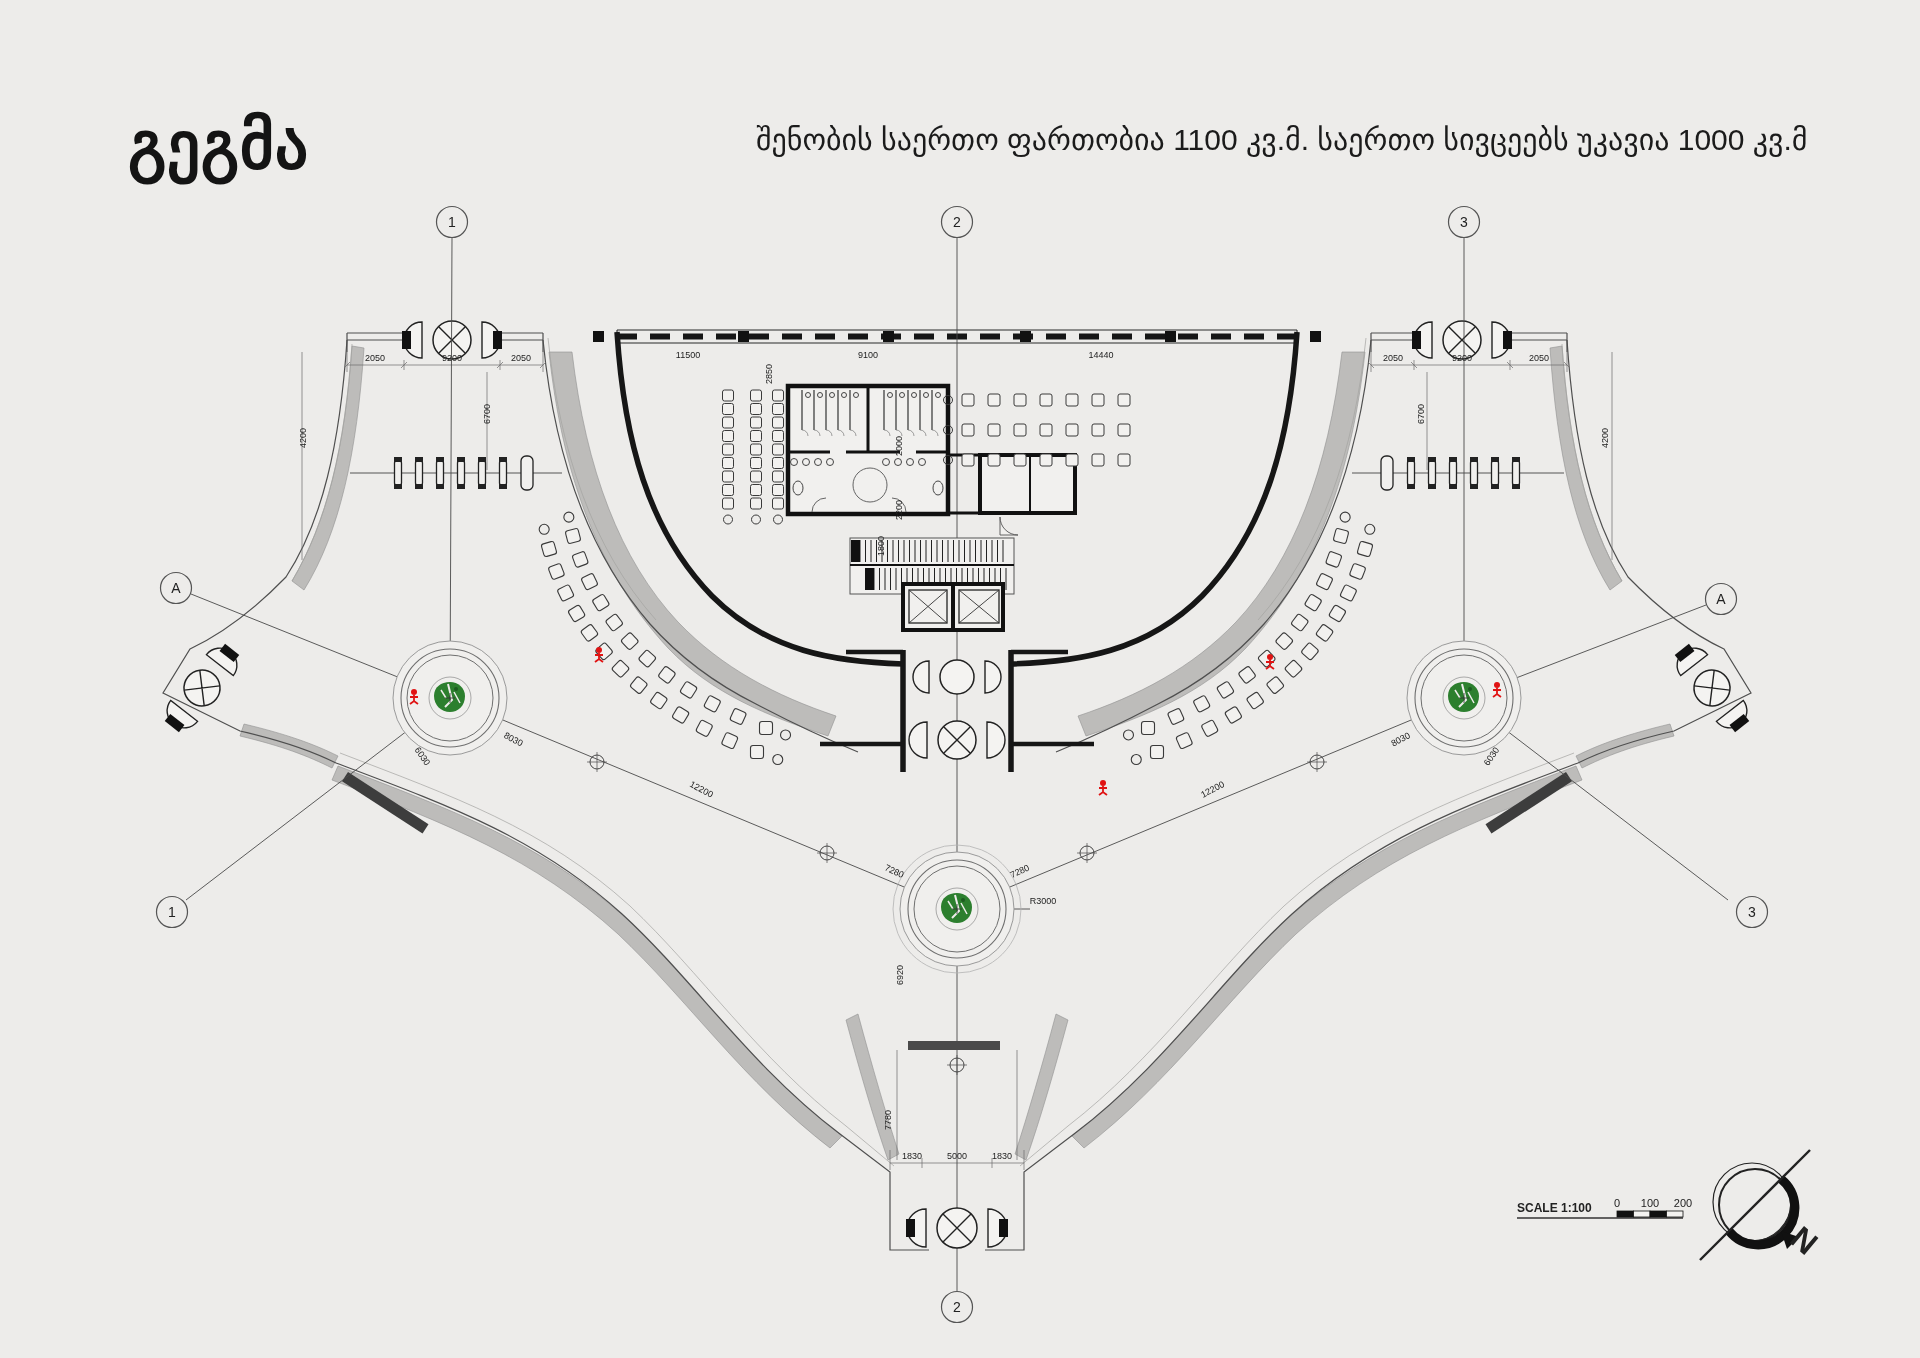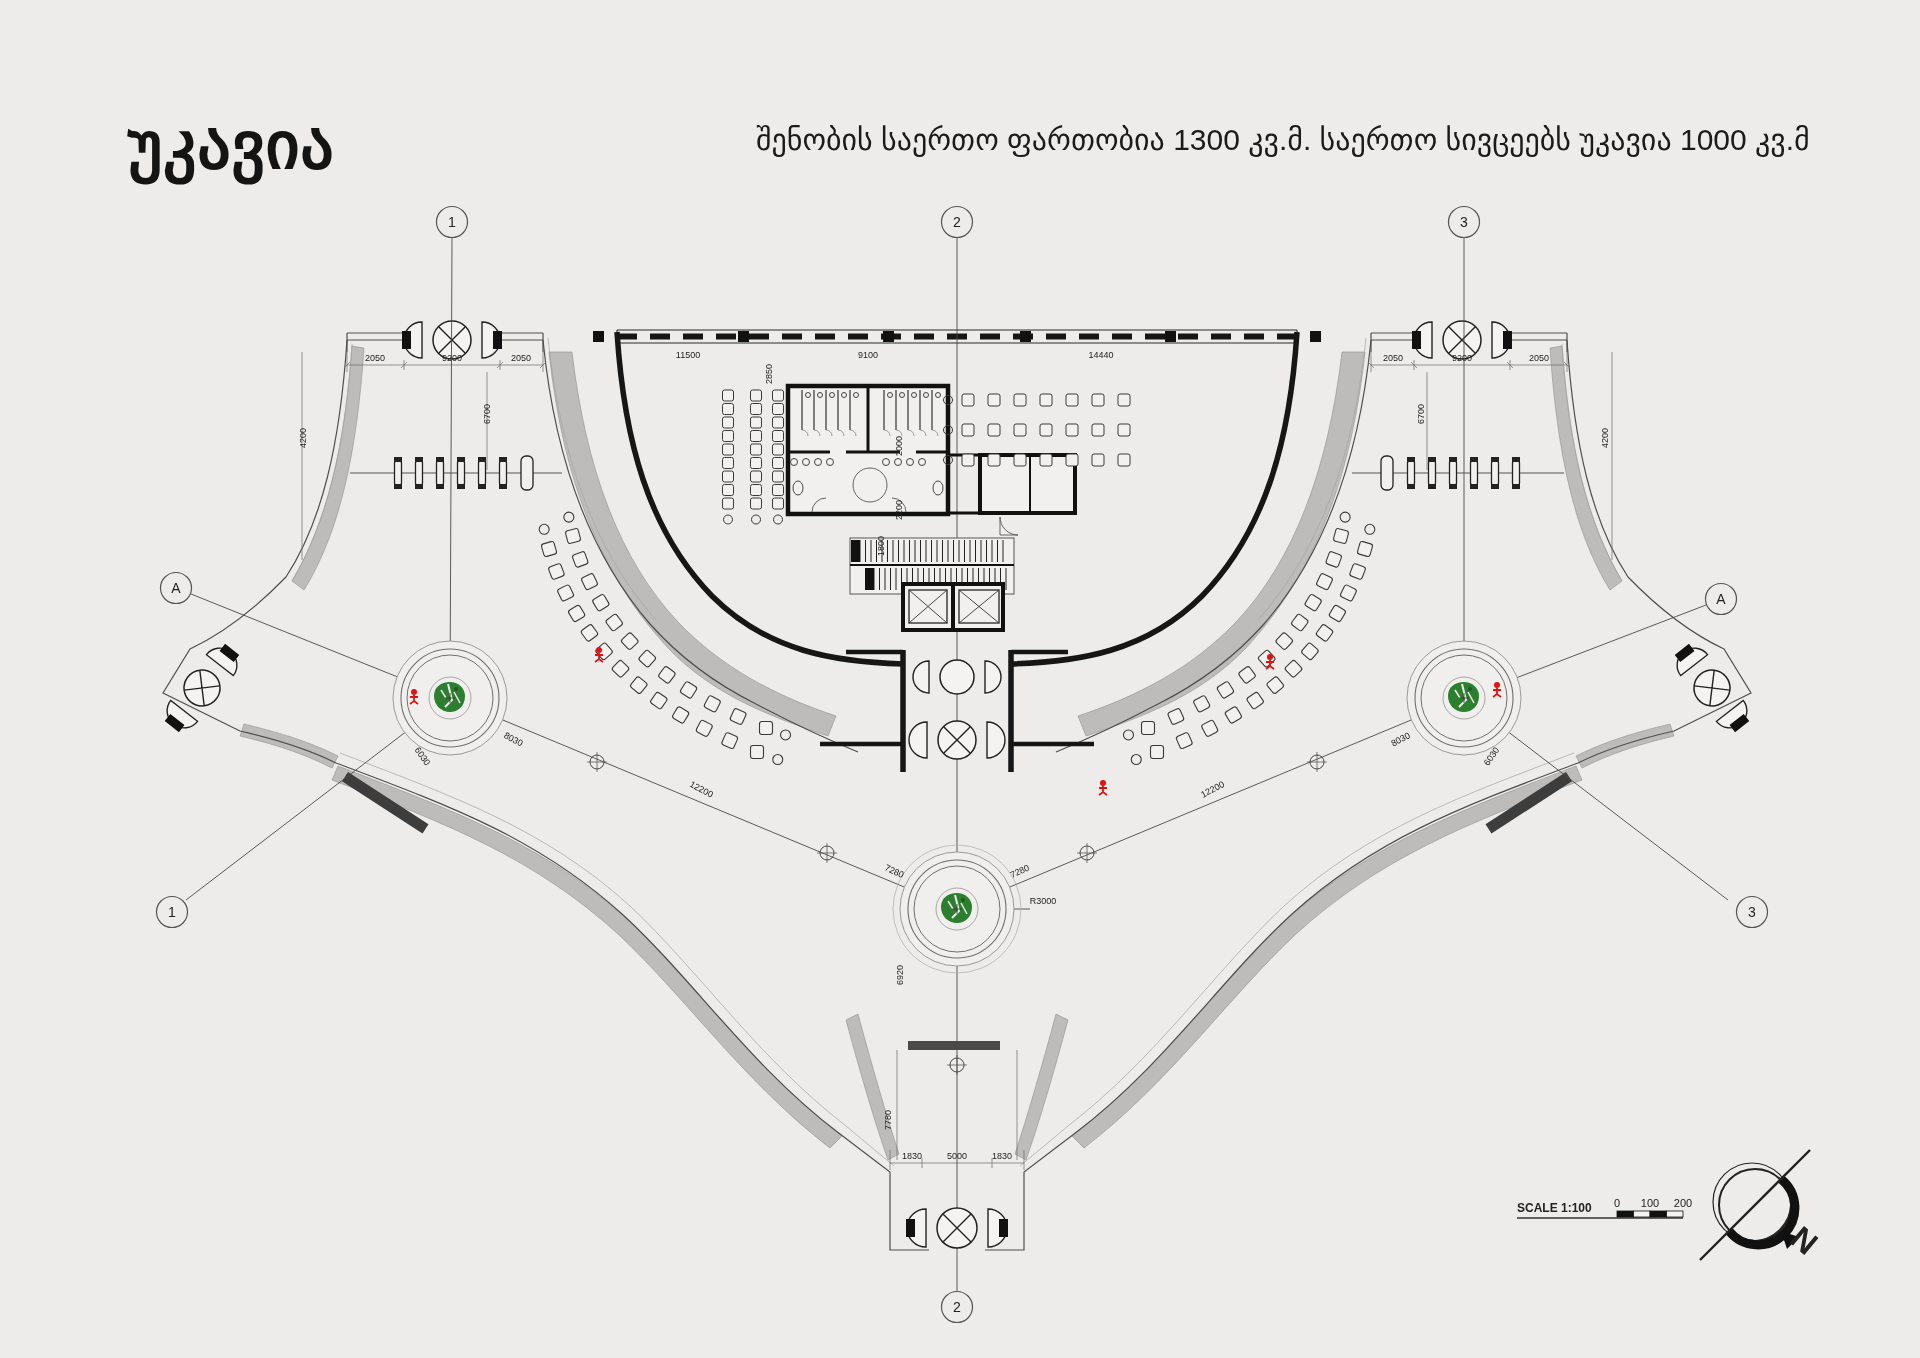--- a/index.html
+++ b/index.html
@@ -530,15 +530,15 @@
           <path d="M26,-26 A37,37 0 1 1 -26,26" fill="none" stroke="#111" stroke-width="9"></path>
           <line x1="-55" y1="55" x2="55" y2="-55" stroke="#222" stroke-width="2.4"></line>
           <path d="M26,26 L44,32 L32,44 Z" fill="#111"></path>
           <text x="42" y="44" fill="#222" font-size="32" text-anchor="middle" transform="rotate(40 42 44)" font-weight="bold">N</text>
         </g>
       </g>
 
   <rect x="908" y="1041" width="92" height="9" fill="#4a4a4a"></rect>
 </svg>
 
-<div class="title">უკავია</div>
-<div class="subtitle">შენობის საერთო ფართობია 1300 კვ.მ. საერთო სივცეებს უკავია 1000 კვ.მ</div>
+<div class="title">გეგმა</div>
+<div class="subtitle">შენობის საერთო ფართობია 1100 კვ.მ. საერთო სივცეებს უკავია 1000 კვ.მ</div>
 </div>
 
 </body></html>

